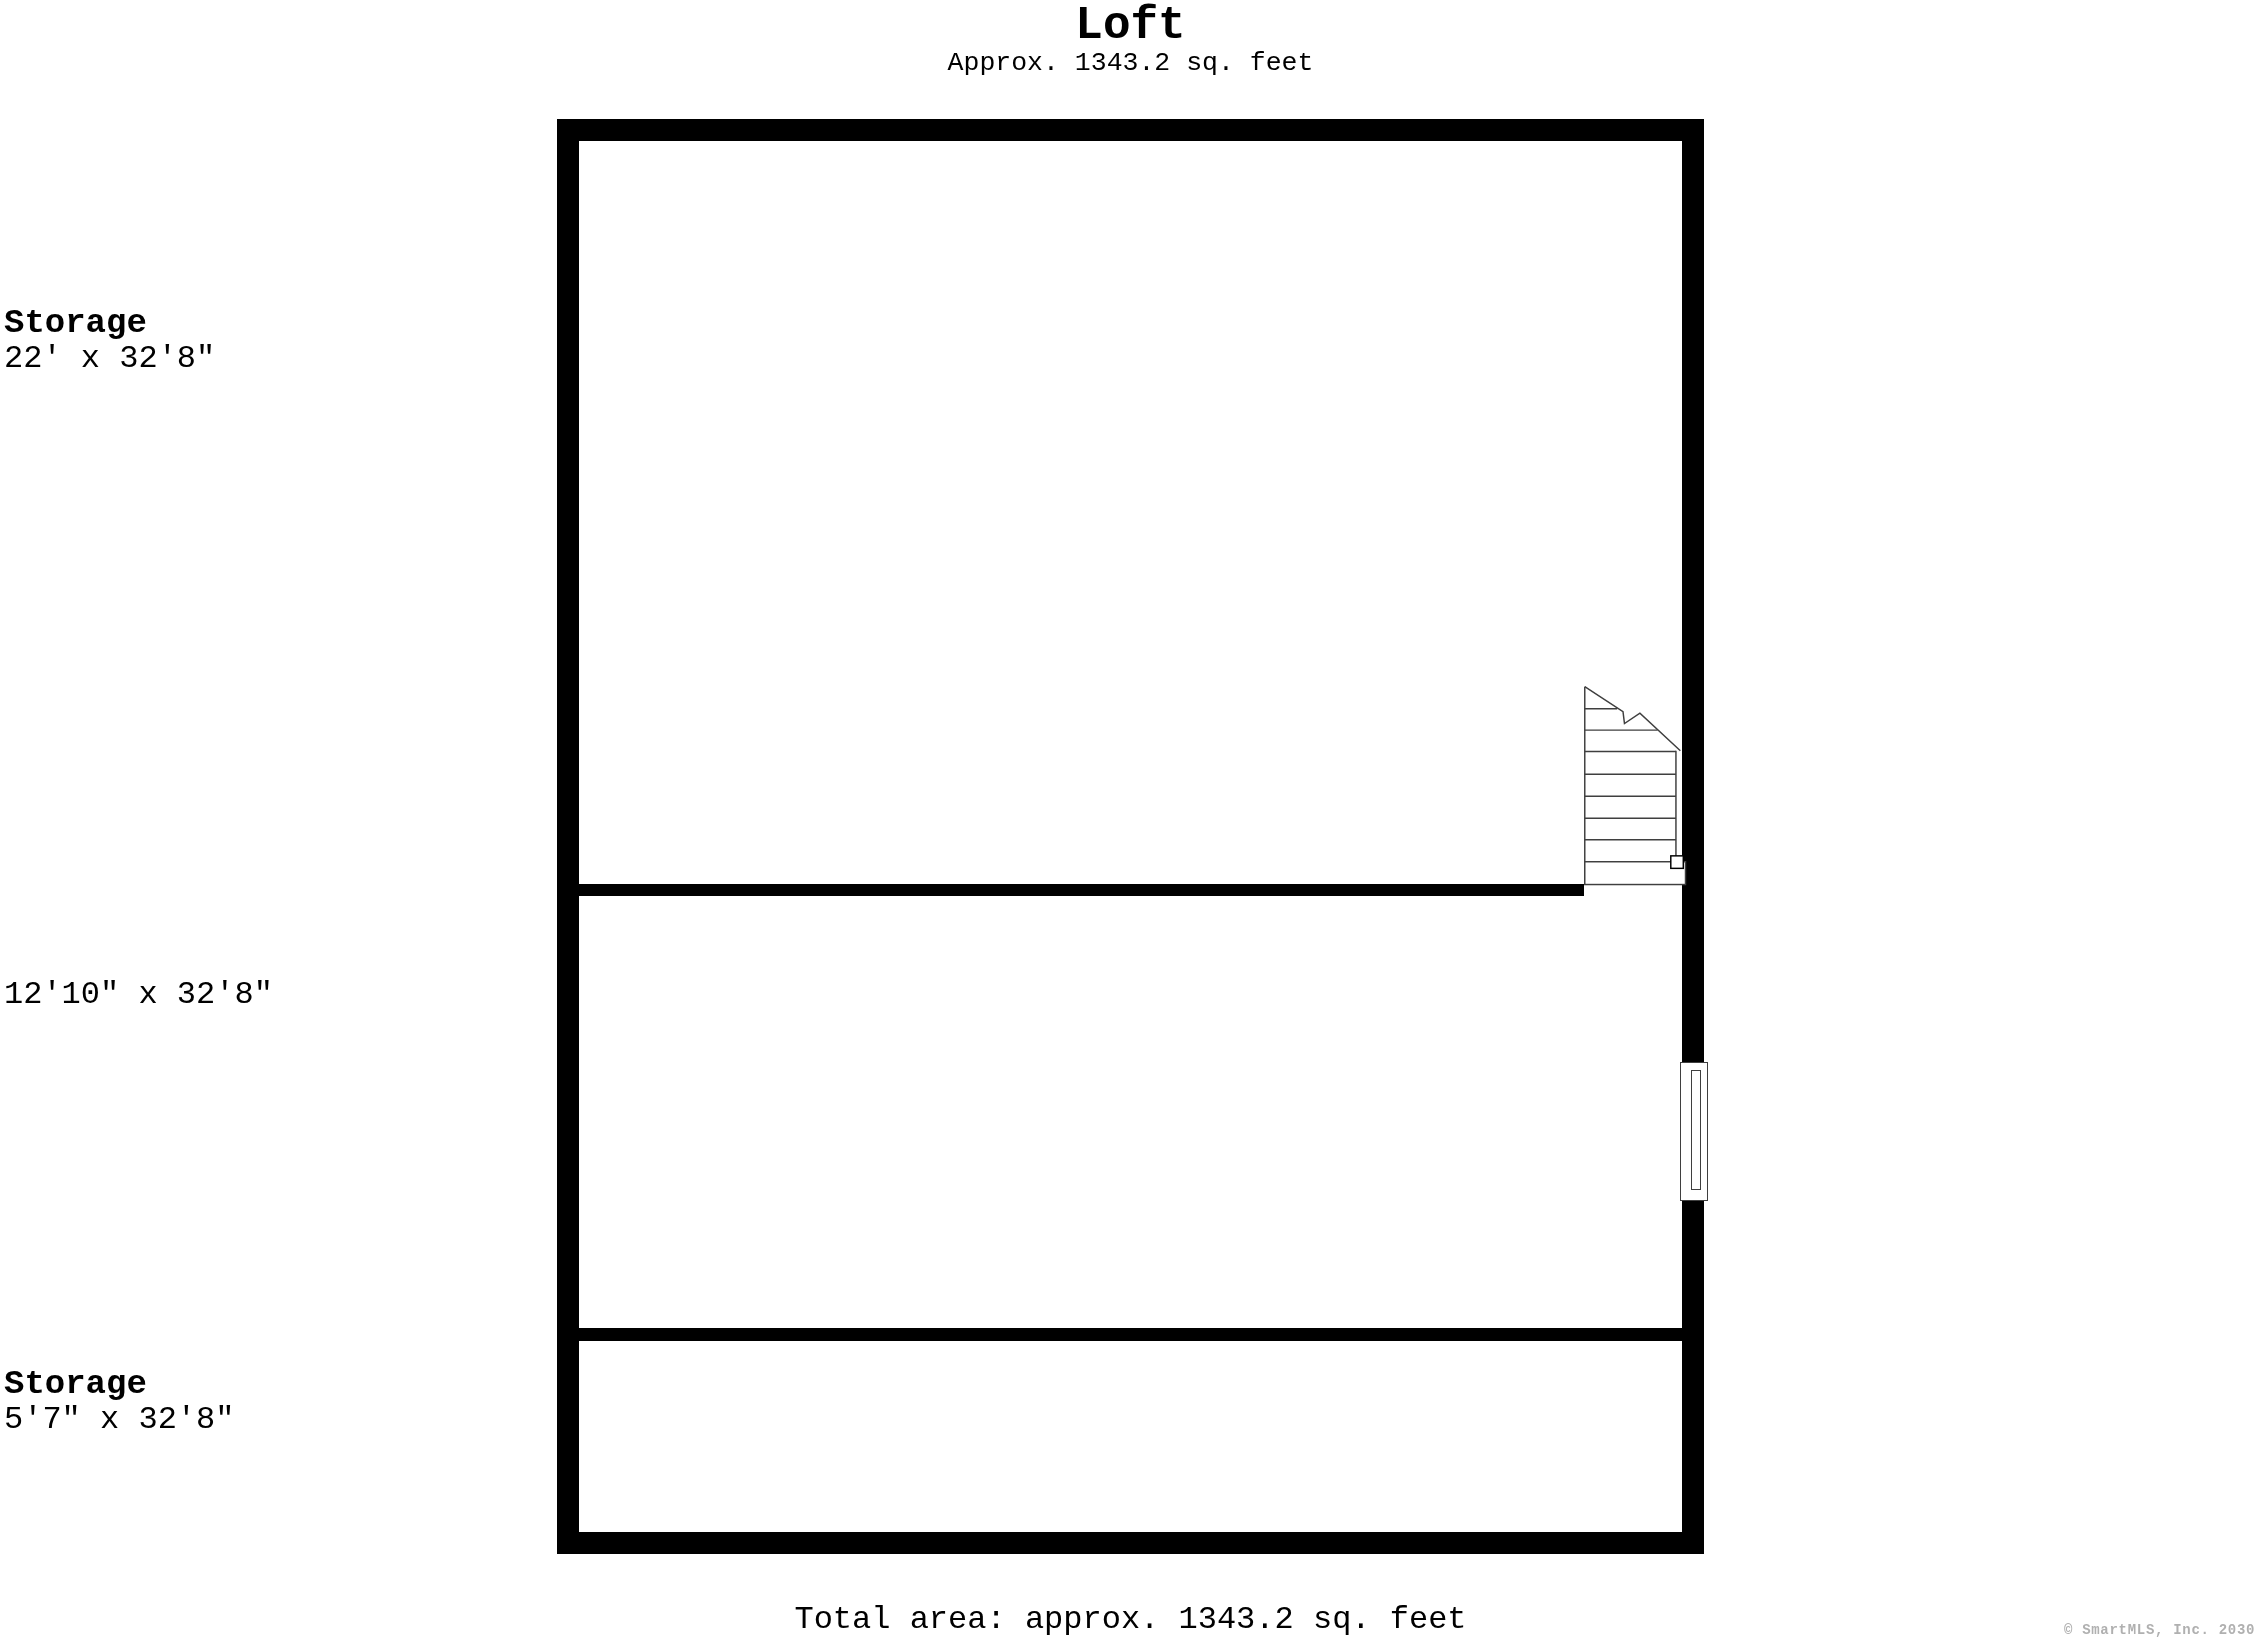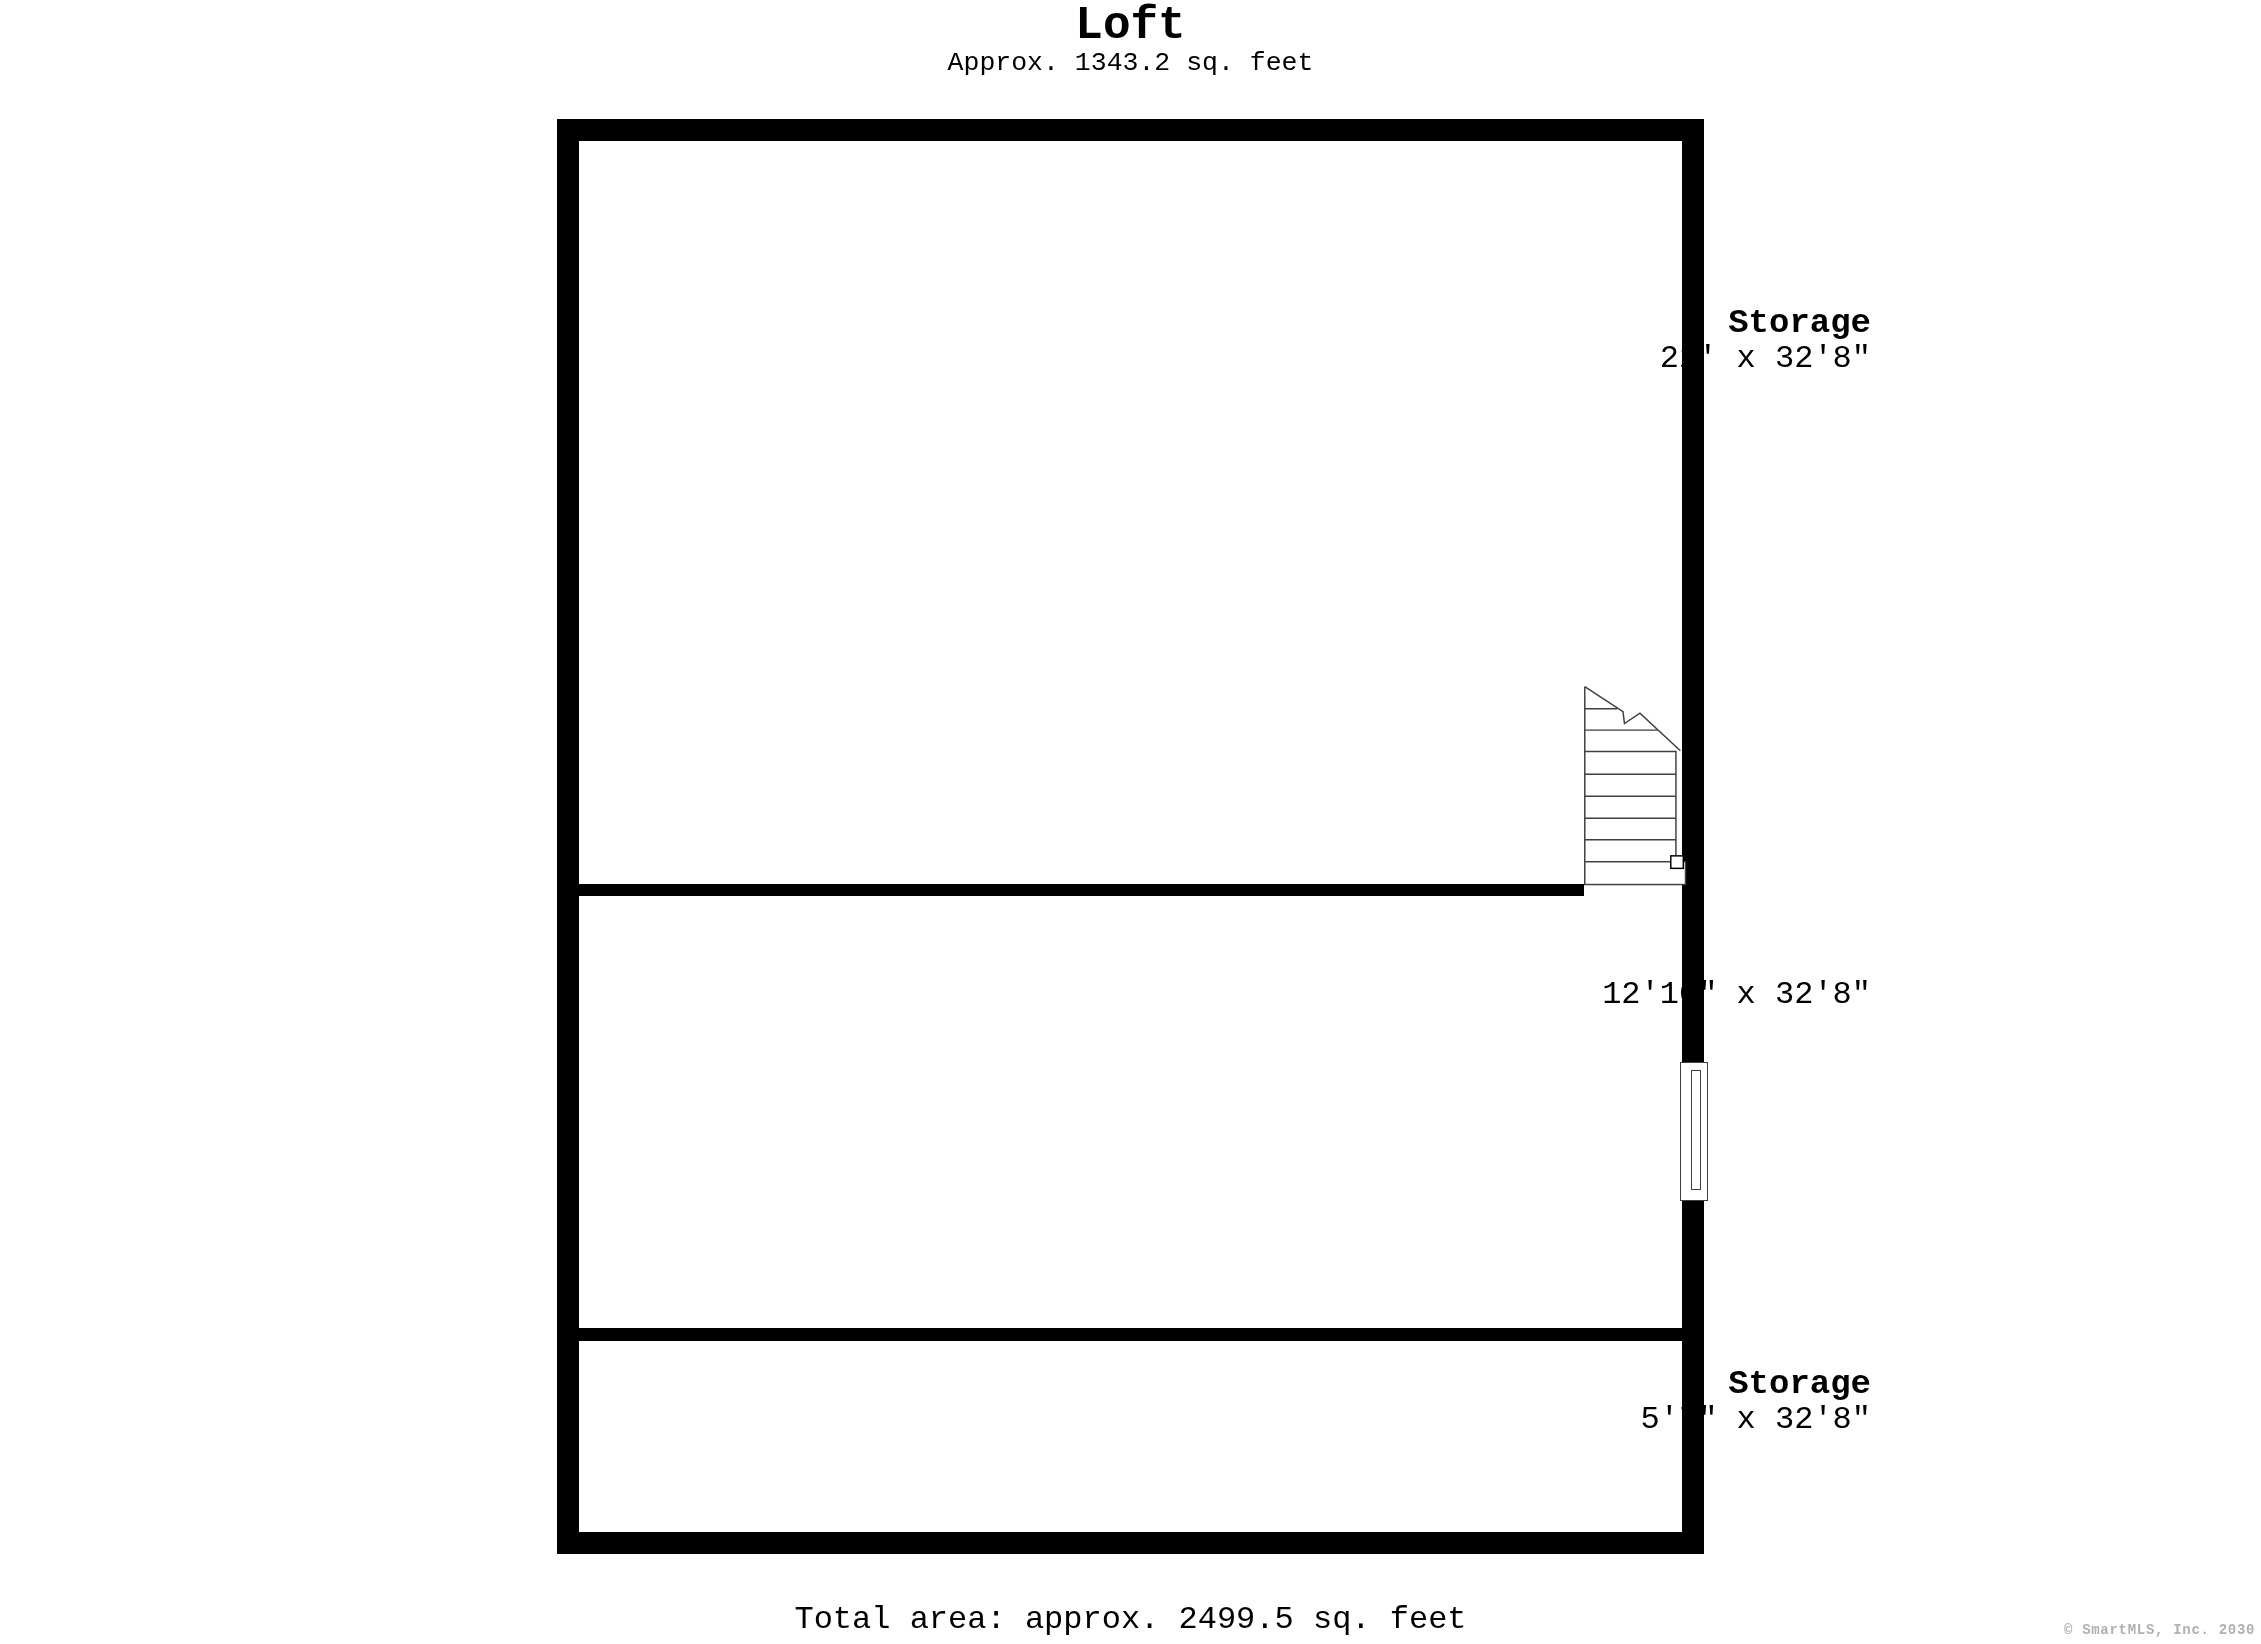--- a/index.html
+++ b/index.html
@@ -85,23 +85,23 @@
     width: 9.6px;
     height: 120px;
     box-sizing: border-box;
     border: 1.5px solid #3f3f3f;
     background: #ffffff;
   }
 
   
   .room-label {
     position: absolute;
-    left: 12px;
+    left: 4px;
     width: 1859px;
-    text-align: right;
+    text-align: left;
   }
   .room-label.upper  { top: 305px; }
   .room-label.middle { top: 978px; }
   .room-label.lower  { top: 1366px; }
   .room-name {
     font-size: 34px;
     font-weight: bold;
     line-height: 37px;
   }
   .room-dims {
@@ -176,17 +176,17 @@
 
   <div class="room-label middle">
     <div class="room-dims">12'10" x 32'8"</div>
   </div>
 
   <div class="room-label lower">
     <div class="room-name">Storage</div>
     <div class="room-dims">5'7" x 32'8"</div>
   </div>
 
-  <div class="total-area">Total area: approx. 2499.5 sq. feet</div>
+  <div class="total-area">Total area: approx. 1343.2 sq. feet</div>
   <div class="watermark">© SmartMLS, Inc. 2030</div>
 
 </div>
 
 
 </body></html>

